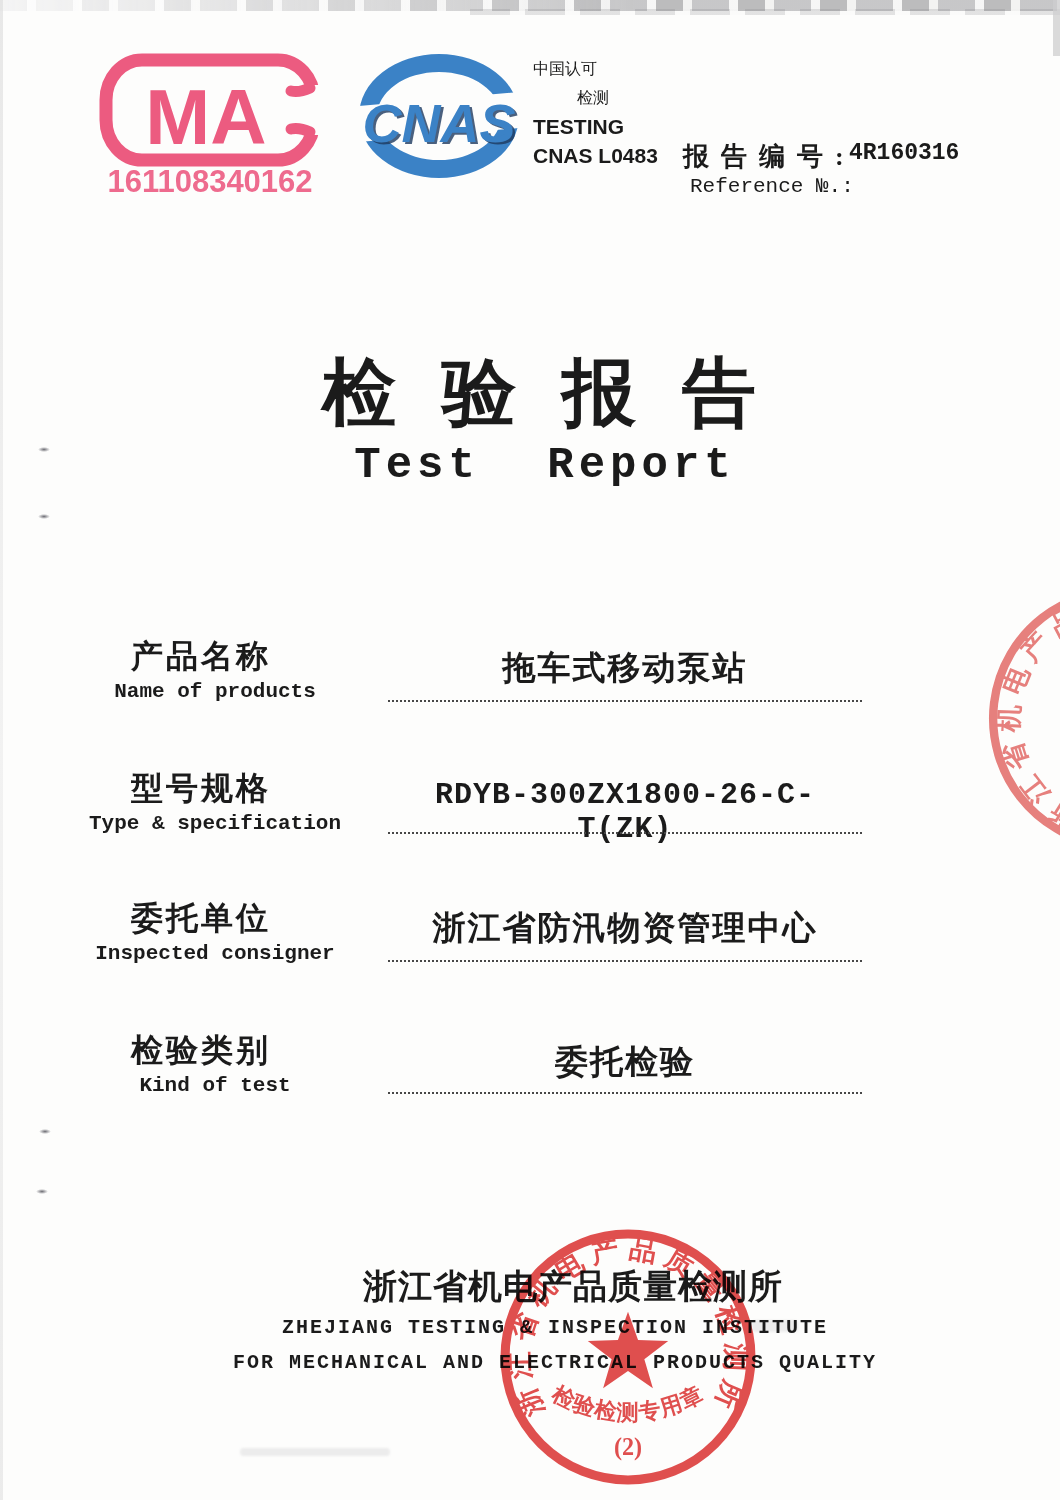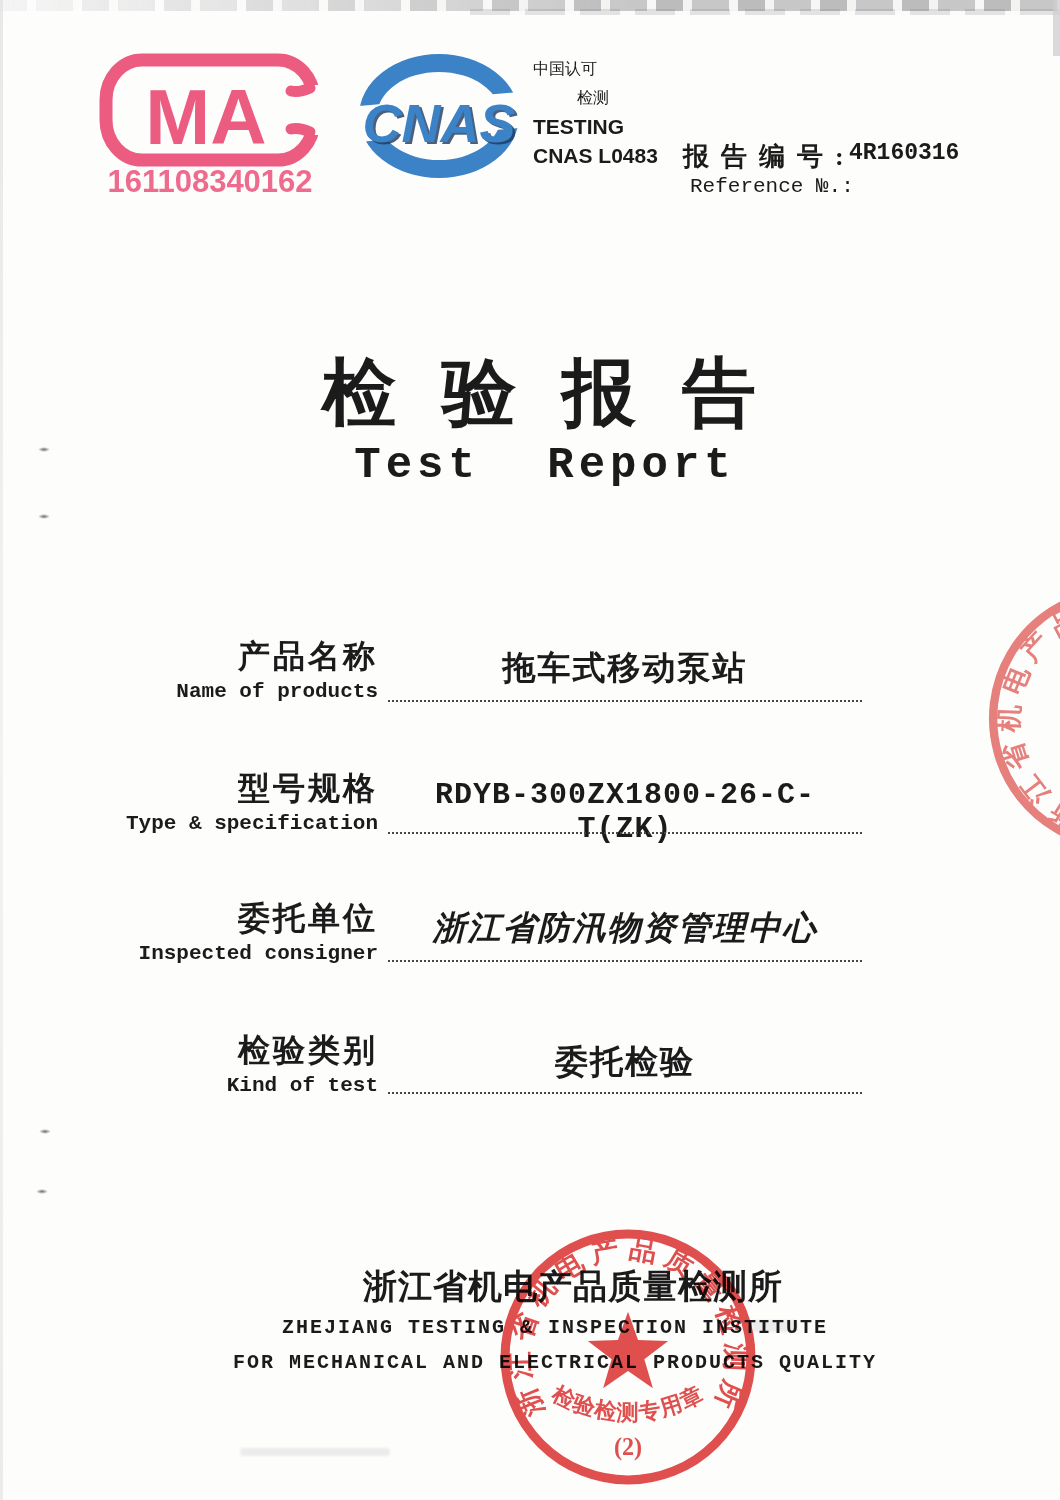--- a/index.html
+++ b/index.html
@@ -59,33 +59,33 @@
   .title-zh{
     left:0;top:344px;width:1078px;text-align:center;
     font-size:74px;font-weight:bold;letter-spacing:46px;text-indent:46px;
   }
   .title-en{
     left:0;top:440px;width:1090px;text-align:center;
     font-size:44px;letter-spacing:5px;word-spacing:36px;font-weight:bold;
   }
 
   
-  .labels{left:0;width:378px;text-align:right;}
+  .labels{left:12px;width:378px;text-align:center;}
   .labels .zh{font-size:32px;font-weight:bold;letter-spacing:3px;line-height:40px;}
   .labels .en{font-size:21px;line-height:32px;letter-spacing:0px;
     font-family:"Liberation Mono","DejaVu Sans Mono",monospace;font-weight:bold;padding-left:28px;}
   .vline{left:388px;width:474px;text-align:center;}
   .value-zh{font-size:33px;font-weight:bold;letter-spacing:2px;}
   .value-mono{font-size:30px;font-weight:bold;letter-spacing:1px;
     font-family:"Liberation Mono","DejaVu Sans Mono",monospace;}
   .uline{left:388px;width:474px;height:0;border-bottom:2px dotted #474747;}
 
   .lab1{top:636px;} .val1{top:646px;} .ul1{top:700px;}
   .lab2{top:768px;} .val2{top:778px;} .ul2{top:832px;}
-  .lab3{top:898px;} .val3{top:906px;font-style:italic;} .ul3{top:960px;}
+  .lab3{top:898px;} .val3{top:906px;} .ul3{top:960px;}
   .lab4{top:1030px;}.val4{top:1040px;}.ul4{top:1092px;}
 
   
   .inst-zh{left:93px;top:1264px;width:960px;text-align:center;
     font-size:34px;font-weight:bold;letter-spacing:1px;}
   .inst-en1{left:65px;top:1316px;width:980px;text-align:center;
     font-size:20px;font-weight:bold;letter-spacing:2px;
     font-family:"Liberation Mono","DejaVu Sans Mono",monospace;}
   .inst-en2{left:55px;top:1351px;width:1000px;text-align:center;
     font-size:20px;font-weight:bold;letter-spacing:2px;

